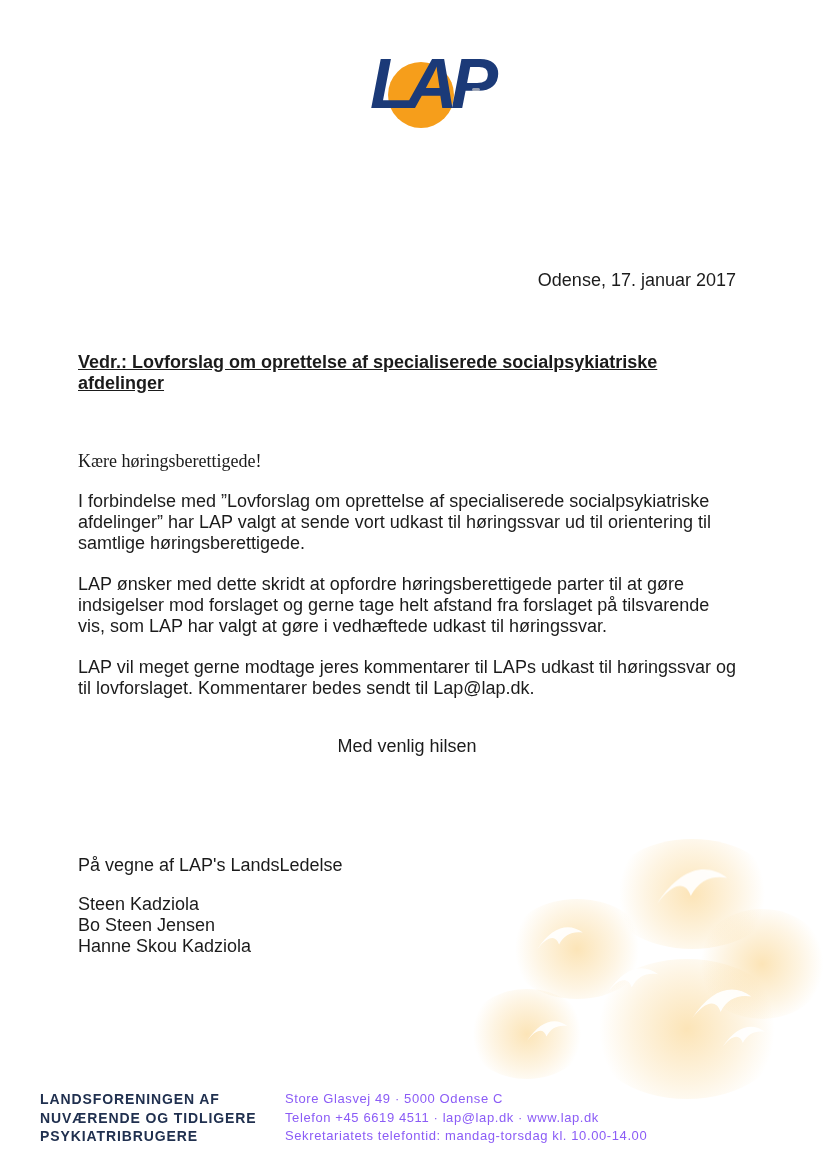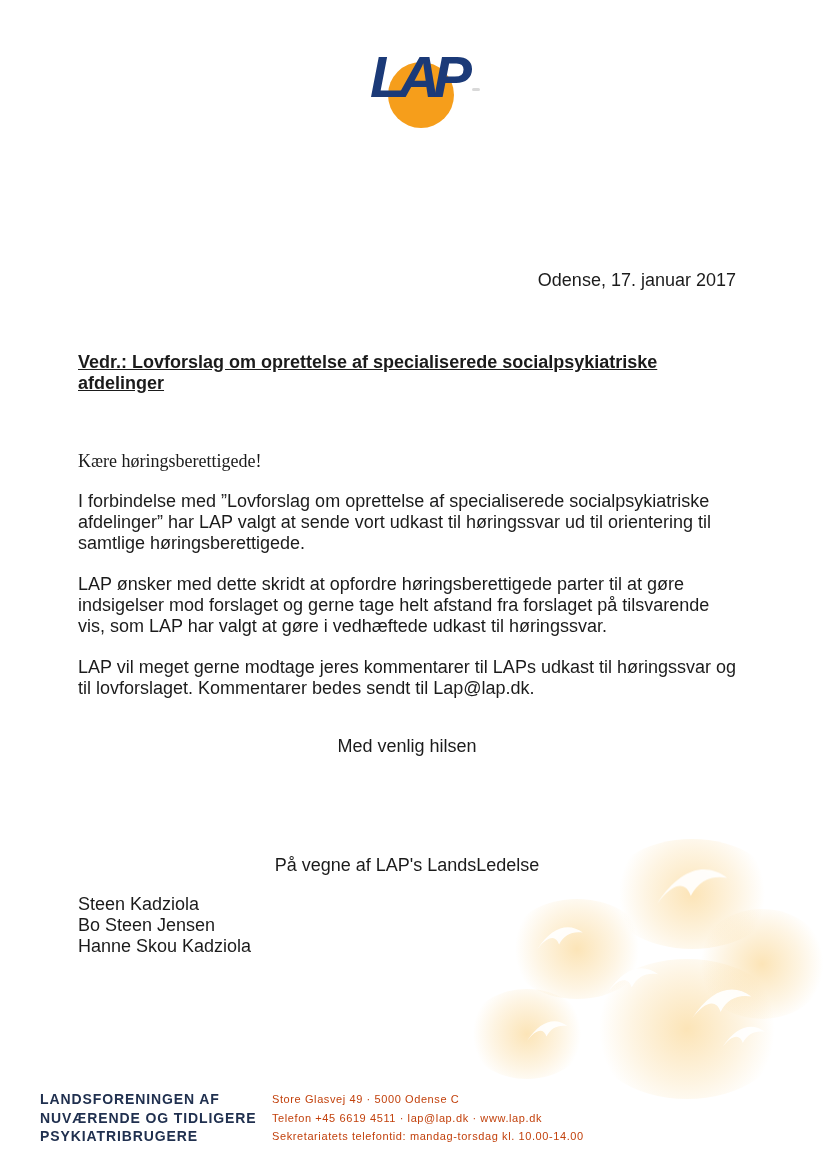--- a/index.html
+++ b/index.html
@@ -30,21 +30,21 @@
     top: 16px;
     width: 66px;
     height: 66px;
     border-radius: 50%;
     background: #f69e1b;
   }
   .logo-text {
     position: absolute;
     left: 10px;
     top: 2px;
-    font-size: 58px;
+    font-size: 71px;
     font-weight: bold;
     font-style: italic;
     letter-spacing: -7px;
     color: #1b3a78;
     line-height: 1;
   }
   .scan-artifact {
     position: absolute;
     left: 472px;
     top: 88px;
@@ -70,21 +70,21 @@
     margin-bottom: 61px;
   }
   .subject {
     font-weight: bold;
     text-decoration: underline;
     margin-bottom: 57px;
   }
   .salutation { margin-bottom: 19px; font-family: Liberation Serif, serif; }
   .para { margin-bottom: 20px; }
   .closing { margin-top: 37px; text-align: center; }
-  .on-behalf { margin-top: 98px; margin-bottom: 18px; text-align: center; }
+  .on-behalf { margin-top: 98px; margin-bottom: 18px; }
   .signatory { line-height: 21px; }
 
   
   .watermark {
     position: absolute;
     right: 0;
     bottom: 70px;
     width: 360px;
     height: 260px;
     pointer-events: none;
@@ -107,26 +107,26 @@
     left: 40px;
     top: 1090px;
     font-size: 14px;
     font-weight: bold;
     letter-spacing: 0.9px;
     line-height: 18.5px;
     color: #20304f;
   }
   .footer-contact {
     position: absolute;
-    left: 272px;
+    left: 285px;
     top: 1090px;
-    font-size: 11px;
+    font-size: 13px;
     letter-spacing: 0.6px;
     line-height: 18.5px;
-    color: #c2410c;
+    color: #8b5cf6;
   }
 </style>
 </head>
 <body>
 
 <div class="page">
 
   <div class="logo">
     <div class="logo-circle"></div>
     <div class="logo-text">LAP</div>

